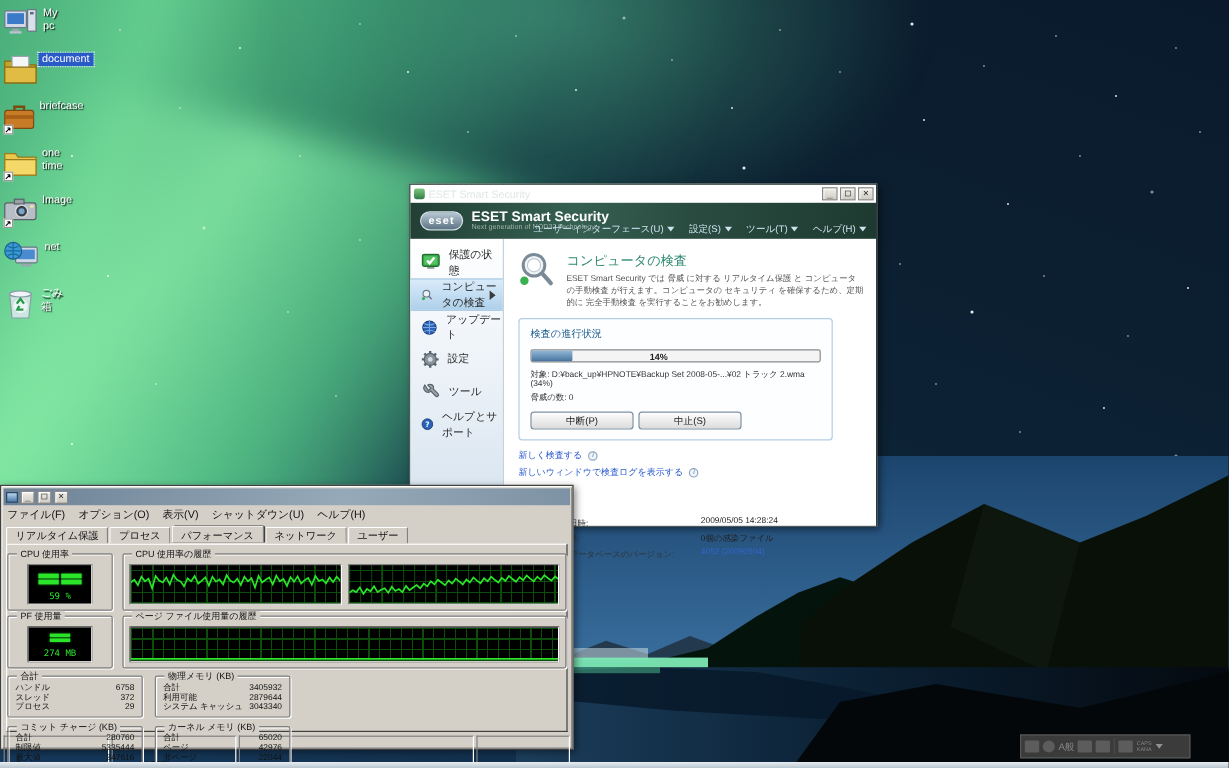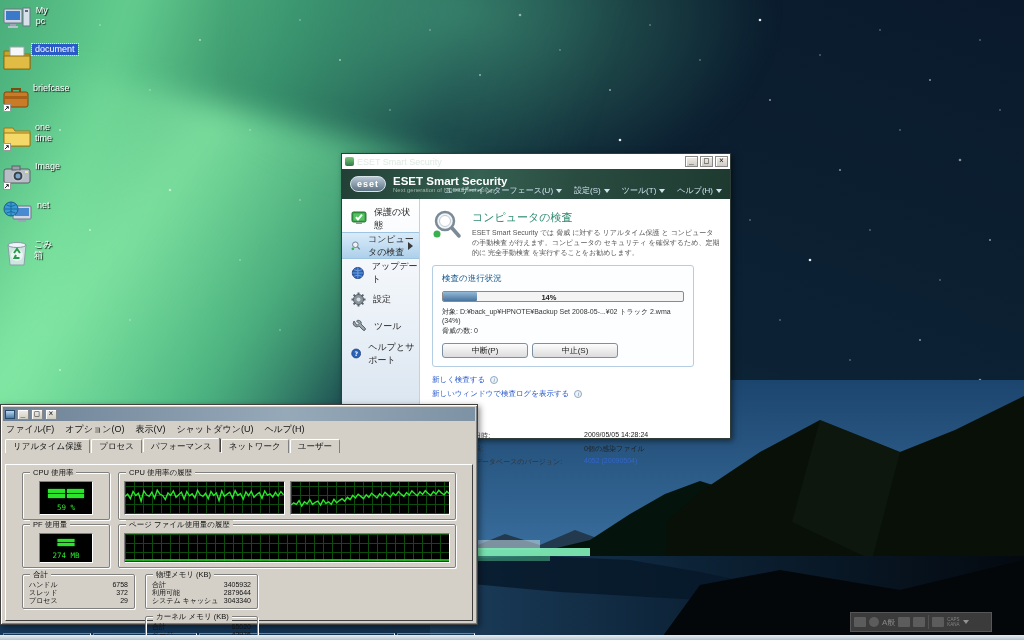--- a/index.html
+++ b/index.html
@@ -87,21 +87,21 @@
   .tm-titlebar { height:14px; margin:2px 2px 0; background:linear-gradient(90deg,#6d8296,#96a9b9 60%,#7d92a4); display:flex; align-items:center; padding:0 1px; }
   .tm-titlebar .ttext { flex:1; font-size:9px; font-weight:bold; color:#fff; margin-left:3px; }
   .tm-titlebar .winbtn { width:12px; height:11px; }
   .tm-icon { width:10px; height:9px; border:1px solid #2a4a6a; background:linear-gradient(#bcd8ee,#4a7aa8); margin-left:1px; }
   .tm-menubar { display:flex; gap:11px; padding:2px 5px 1px; }
   .tm-menubar .mi { font-size:9px; color:#111; cursor:pointer; }
   .tm-tabs { display:flex; padding:2px 4px 0; height:16px; }
   .tm-tab { font-size:8.5px; color:#111; padding:1px 7px 0; border:1px solid #808080; border-bottom:none;
     border-top-color:#fff; border-left-color:#fff; background:#d4d0c8; margin-right:1px; border-radius:2px 2px 0 0; cursor:pointer; }
   .tm-tab.active { position:relative; top:-1px; padding-top:2px; box-shadow:1px 0 0 #404040; }
-  .tm-page { margin:11px 4px; border:1px solid; border-color:#fff #404040 #404040 #fff; padding:3px 16px; height:157px; }
+  .tm-page { margin:0 4px; border:1px solid; border-color:#fff #404040 #404040 #fff; padding:3px 0; height:157px; }
   .groupbox { position:relative; border:1px solid #808080; box-shadow:inset 1px 1px 0 #fff, 1px 1px 0 #fff; border-radius:2px; padding:8px 5px 3px; }
   .groupbox .gtitle { position:absolute; top:-5px; left:7px; background:#d4d0c8; padding:0 3px; font-size:7.5px; color:#111; }
   .tm-row { display:flex; gap:8px; margin-top:4px; }
   .gauge-panel { background:#000; border:1px solid; border-color:#808080 #fff #fff #808080; width:54px; height:100%; position:relative; margin:0 auto; }
   .gauge-panel .gtext { position:absolute; bottom:2px; width:100%; text-align:center; font-size:7.5px; color:#2be52b; font-family:"DejaVu Sans Mono",monospace; }
   .led { position:absolute; left:50%; transform:translateX(-50%); display:flex; gap:2px; }
   .led .col { display:flex; flex-direction:column; gap:1px; }
   .led .seg { width:17px; height:4px; background:#2be52b; box-shadow:0 0 2px #1a8f1a; }
   .graph-panel { background:#000; border:1px solid; border-color:#808080 #fff #fff #808080; height:100%; position:relative; overflow:hidden;
     background-image:repeating-linear-gradient(90deg,#0c4d0c 0 1px,transparent 1px 9px),repeating-linear-gradient(0deg,#0c4d0c 0 1px,transparent 1px 9px); }
@@ -533,20 +533,35 @@
             </div>
           <div class="srow">
               <span>スレッド</span>
               <span>372</span>
             </div>
           <div class="srow">
               <span>プロセス</span>
               <span>29</span>
             </div>
         </div>
+        <div class="groupbox statbox">
+          <div class="gtitle">コミット チャージ (KB)</div>
+          <div class="srow">
+              <span>合計</span>
+              <span>280760</span>
+            </div>
+          <div class="srow">
+              <span>制限値</span>
+              <span>5335444</span>
+            </div>
+          <div class="srow">
+              <span>最大値</span>
+              <span>347616</span>
+            </div>
+        </div>
       </div>
       <div class="statcol">
         <div class="groupbox statbox">
           <div class="gtitle">物理メモリ (KB)</div>
           <div class="srow">
               <span>合計</span>
               <span>3405932</span>
             </div>
           <div class="srow">
               <span>利用可能</span>

